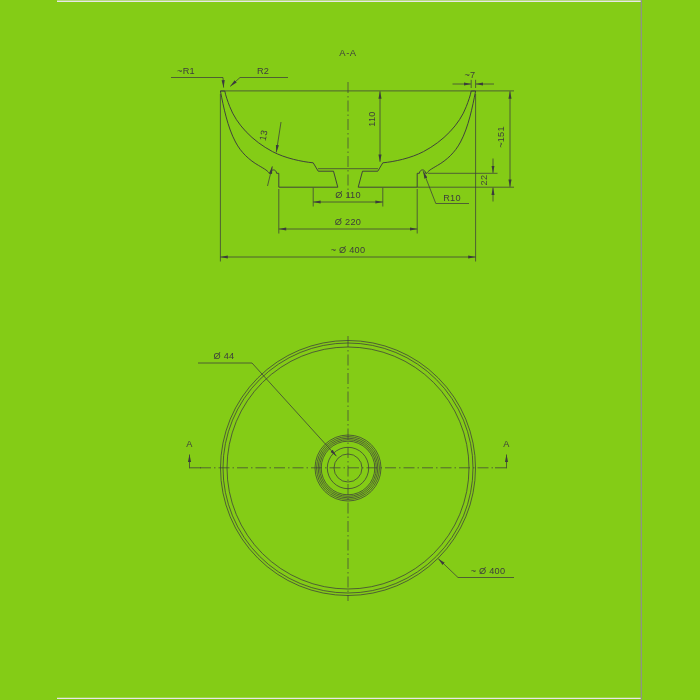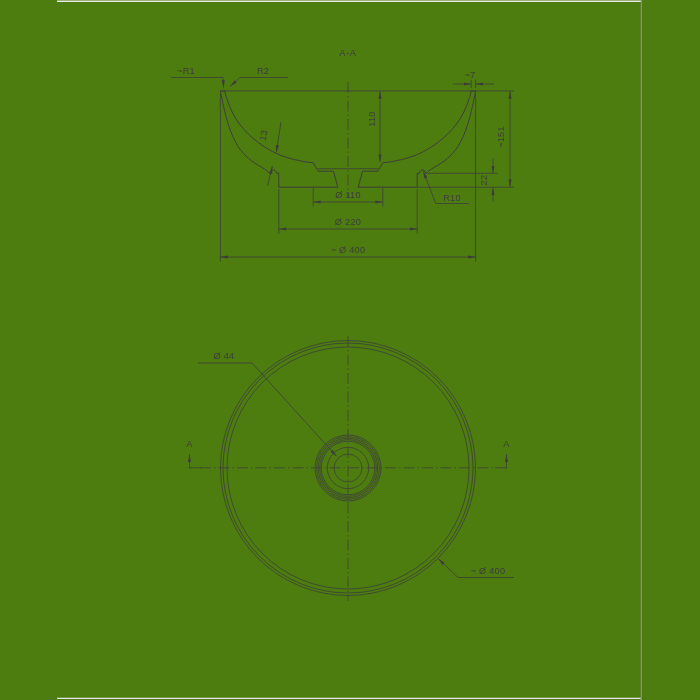--- a/index.html
+++ b/index.html
@@ -1,16 +1,16 @@
 <!DOCTYPE html>
 <html><head>
 <meta charset="utf-8">
 <style>
   html,body{margin:0;padding:0;background:#ffffff;width:700px;height:700px;overflow:hidden;}
-  .stage{position:relative;width:700px;height:700px;background:#4d7c0f;}
+  .stage{position:relative;width:700px;height:700px;background:#84cc16;}
   svg{display:block;}
   .t{font-family:"Liberation Sans","DejaVu Sans",sans-serif;font-size:9.2px;fill:#3d3d3d;letter-spacing:.25px;}
   .tt{font-family:"Liberation Sans","DejaVu Sans",sans-serif;font-size:9.4px;fill:#3d3d3d;letter-spacing:.6px;}
   .ln{stroke:#3c3c3c;stroke-width:.75;fill:none;}
   .out{stroke:#3c3c3c;stroke-width:.95;fill:none;}
   .cl{stroke:#3c3c3c;stroke-width:.7;fill:none;stroke-dasharray:11 3 1.5 3;}
 </style>
 </head>
 <body>
 

